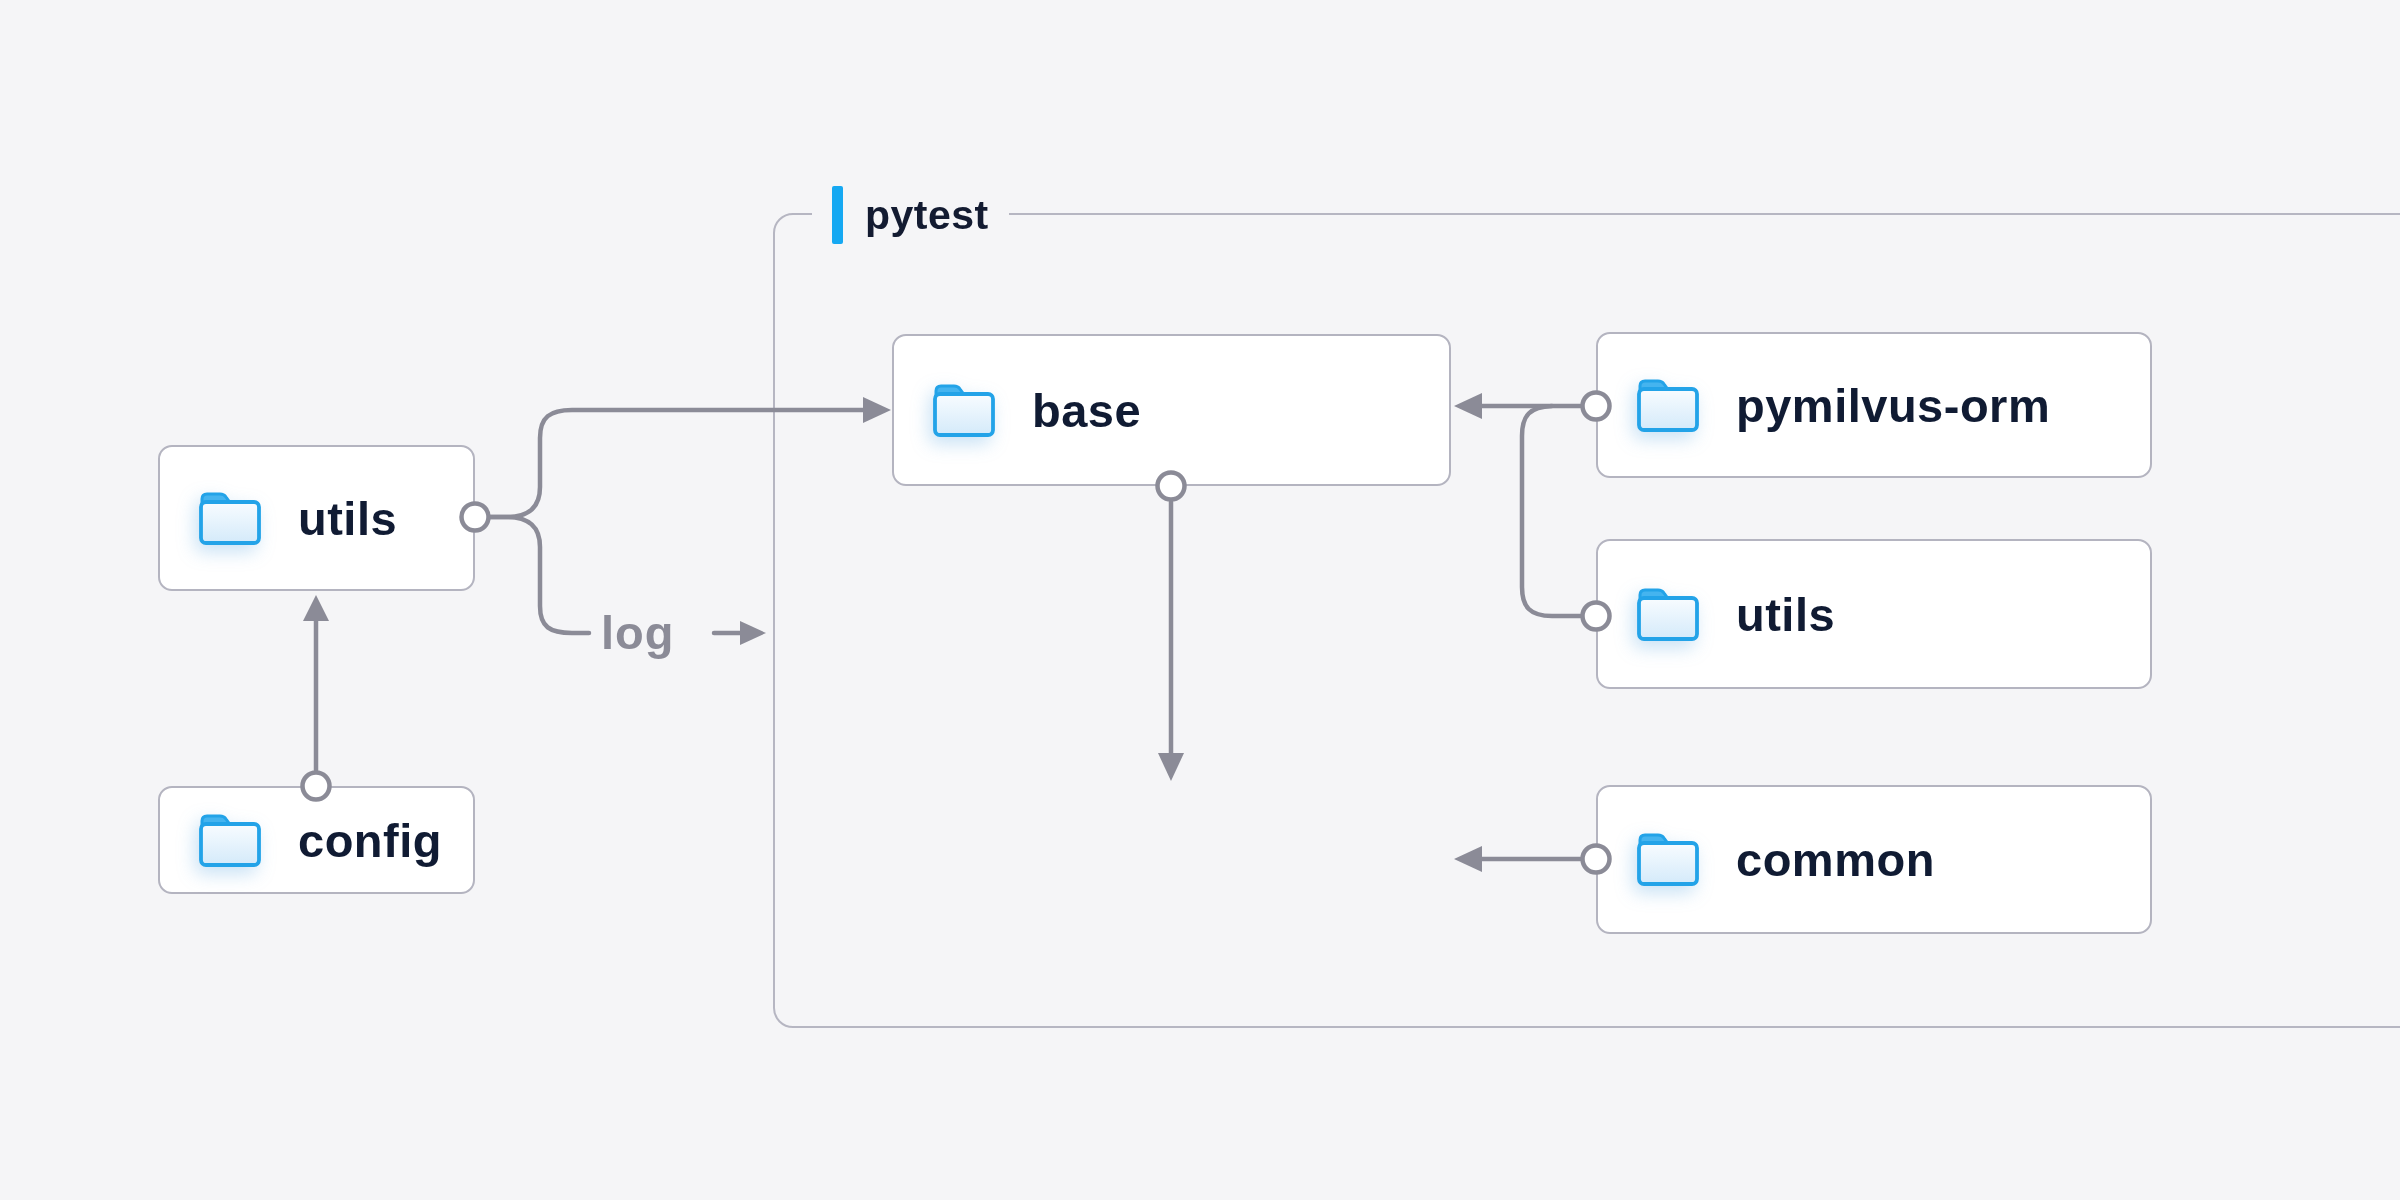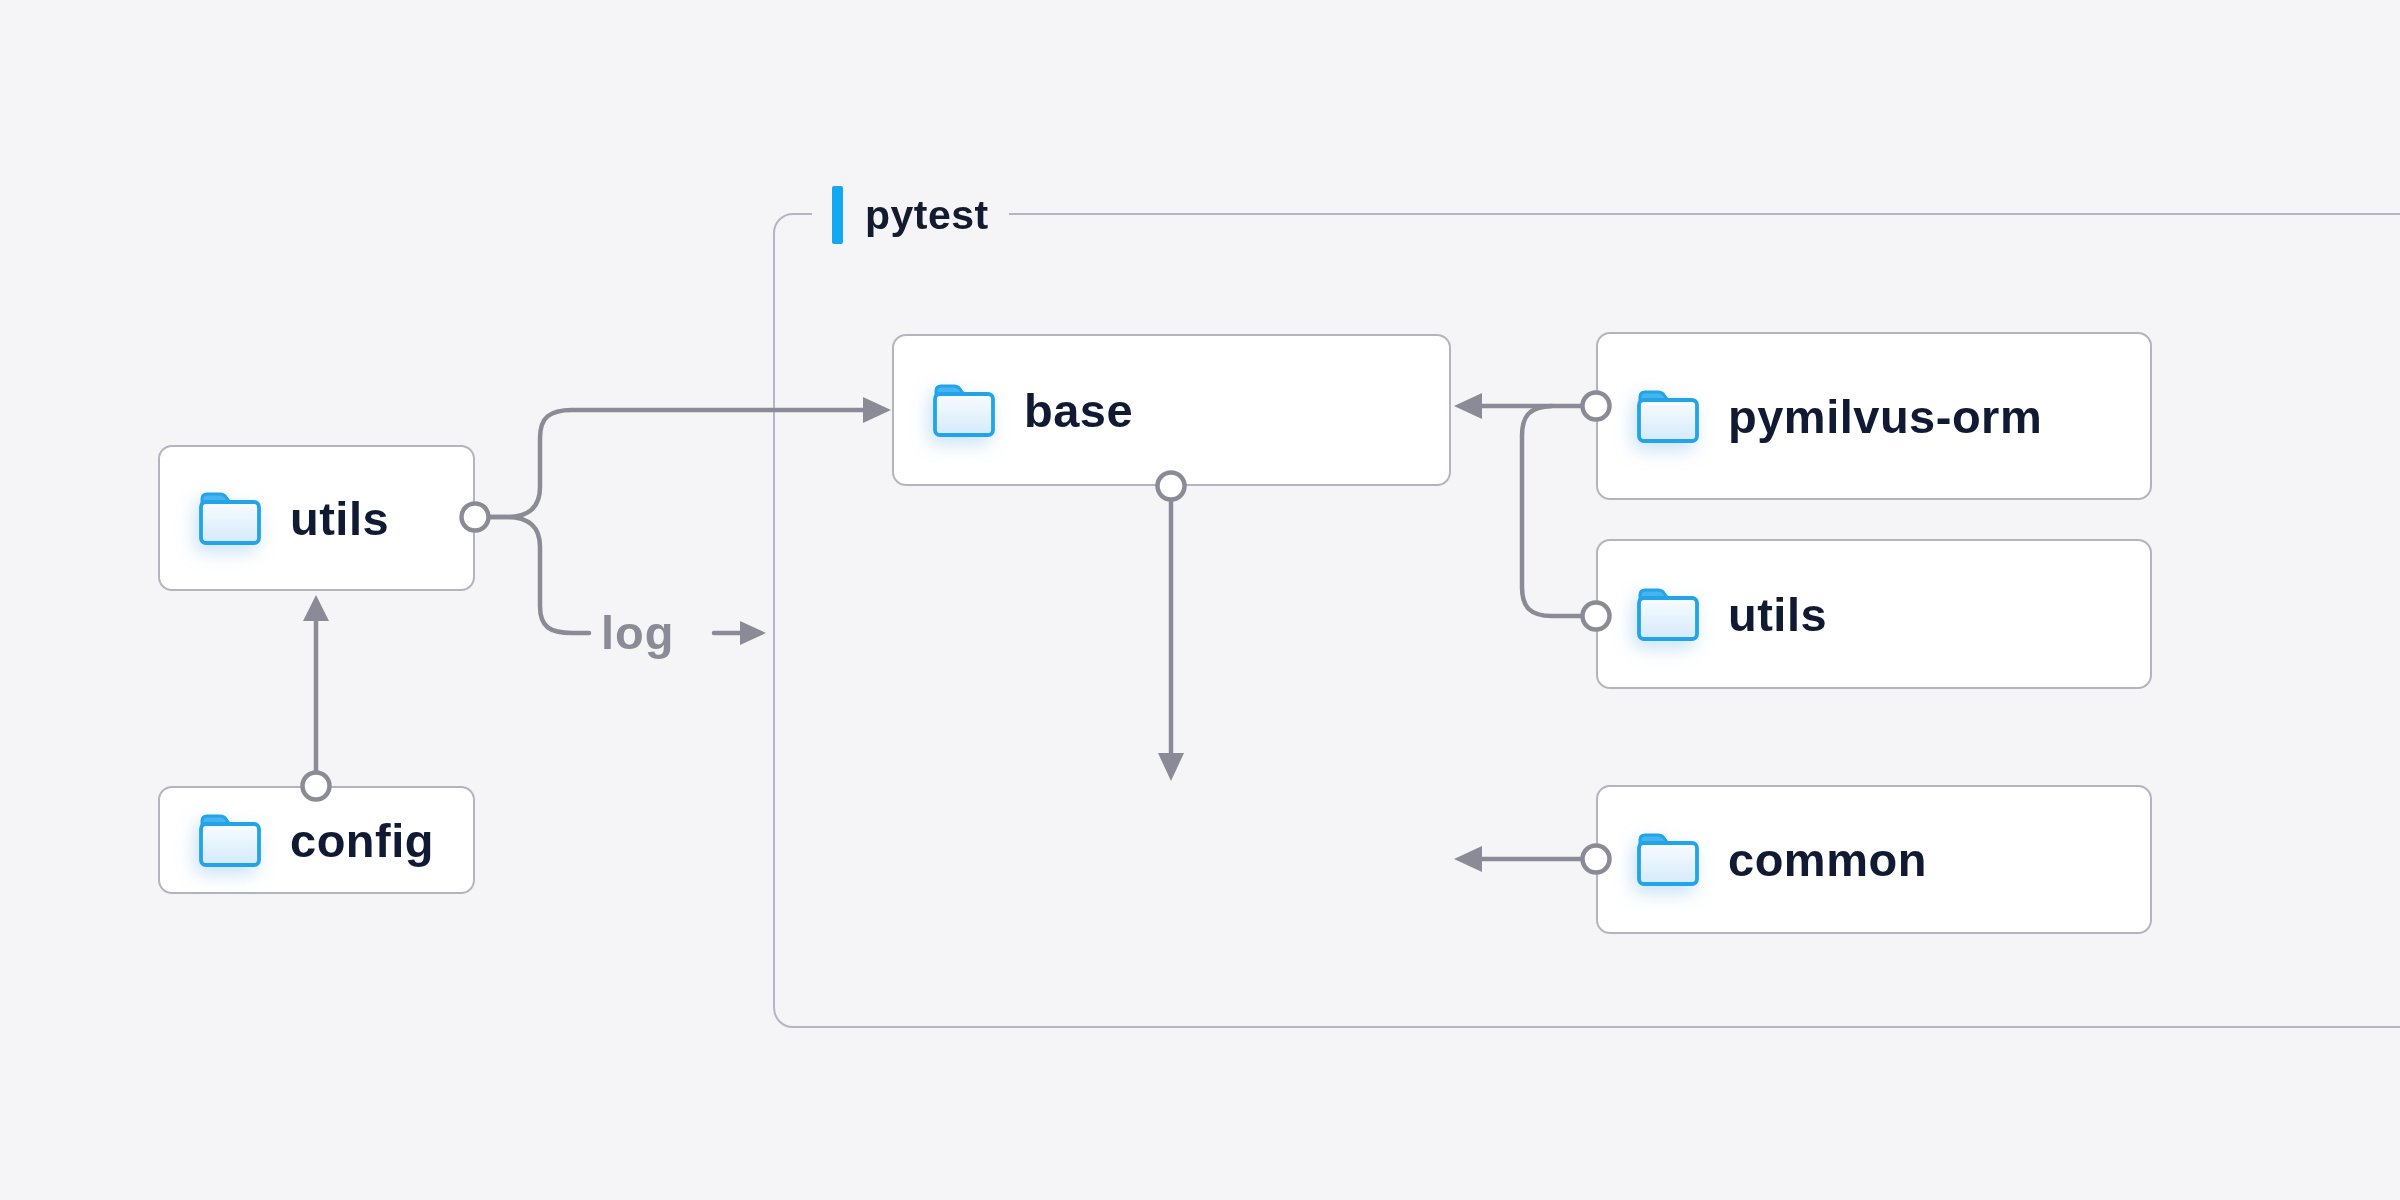--- a/index.html
+++ b/index.html
@@ -51,40 +51,40 @@
   
   .node {
     position: absolute;
     background: #ffffff;
     border: 2.5px solid #b4b4c0;
     border-radius: 14px;
     box-sizing: border-box;
     display: flex;
     align-items: center;
     padding-left: 38px;
-    gap: 28px;
+    gap: 36px;
     z-index: 2;
   }
   .node .node-label {
     font-size: 47px;
     font-weight: bold;
     color: #101b33;
     letter-spacing: 0.5px;
     white-space: nowrap;
   }
   .folder-svg {
     width: 64px; height: 55px;
     flex: 0 0 auto;
     filter: drop-shadow(-4px 7px 9px rgba(60, 150, 220, 0.28));
   }
 
   .n-utils     { left: 158px;  top: 445px; width: 317px; height: 146px; }
   .n-config    { left: 158px;  top: 786px; width: 317px; height: 108px; }
   .n-base      { left: 892px;  top: 334px; width: 559px; height: 152px; }
-  .n-pymilvus  { left: 1596px; top: 332px; width: 556px; height: 168px; }
+  .n-pymilvus  { left: 1596px; top: 332px; width: 556px; height: 146px; }
   .n-check     { left: 1596px; top: 539px; width: 556px; height: 150px; }
   .n-testcases { left: 892px;  top: 785px; width: 559px; height: 149px; }
   .n-common    { left: 1596px; top: 785px; width: 556px; height: 149px; }
 
   
   .edge-layer {
     position: absolute;
     left: 0; top: 0;
     width: 2400px; height: 1200px;
     z-index: 3;

